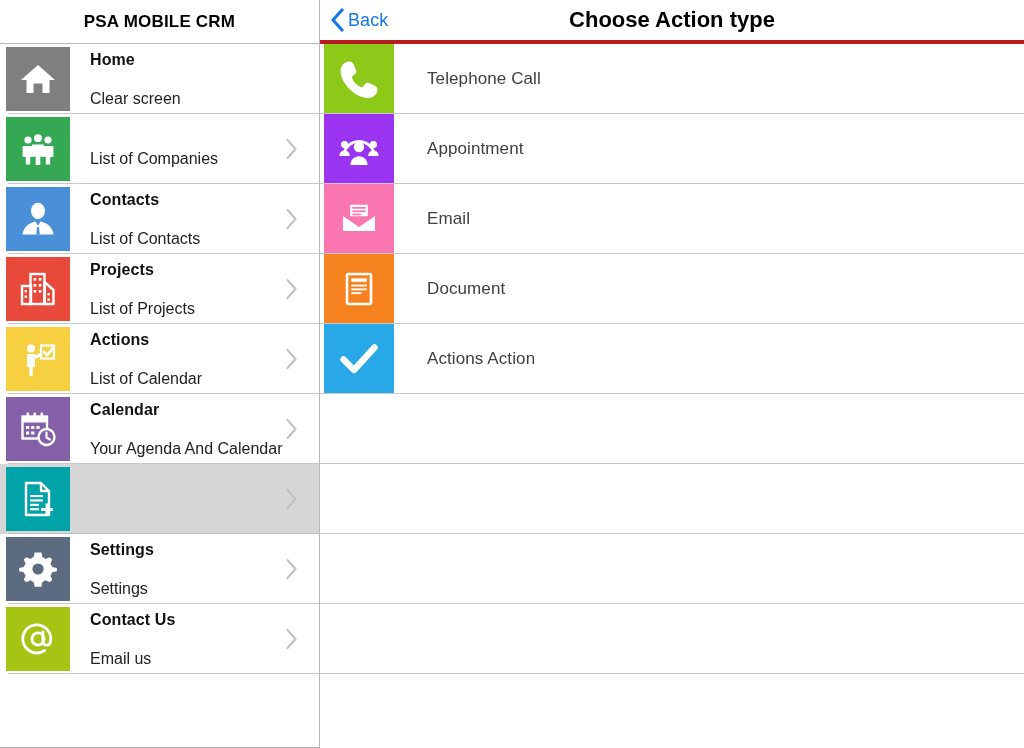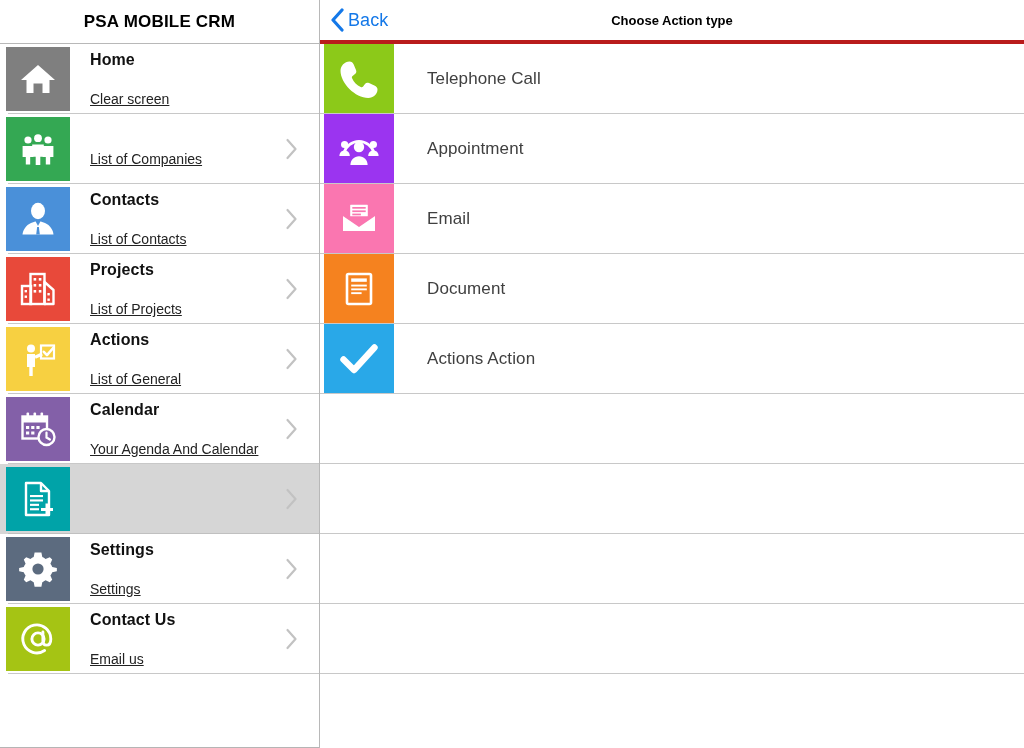--- a/index.html
+++ b/index.html
@@ -51,23 +51,22 @@
   }
   .nav-text {
     flex: 1; padding-left: 20px;
     display: flex; flex-direction: column; justify-content: center;
   }
   .nav-title {
     font-size: 16px; font-weight: bold; color: #111111;
     line-height: 20px; letter-spacing: 0.1px;
   }
   .nav-sub {
-    font-size: 14px; color: #222222; line-height: 18px;
+    font-size: 16px; color: #222222; line-height: 18px;
     margin-top: 20px;
-    text-decoration: underline;
   }
   .chev {
     width: 34px; min-width: 34px; height: 100%;
     display: flex; align-items: center; justify-content: flex-start;
     color: #c2c2c2;
   }
   .chev svg { display: block; }
   .chev.hidden { visibility: hidden; }
 
   .sidebar-filler { flex: 1; background: #ffffff; position: relative; }
@@ -95,21 +94,21 @@
     cursor: pointer;
     height: 44px;
   }
   .back-chev { color: #1478e8; display: flex; align-items: center; }
   .back-label {
     font-size: 18px; color: #1478e8;
     margin-left: 4px; letter-spacing: 0.1px;
   }
   .detail-title {
     position: absolute; left: 0; right: 0; text-align: center;
-    font-size: 13px; font-weight: bold; color: #000000;
+    font-size: 22px; font-weight: bold; color: #000000;
     pointer-events: none;
   }
   .detail-list { flex: 1; display: flex; flex-direction: column; }
 
   .act-row {
     height: 70px; min-height: 70px;
     display: flex; align-items: center;
     position: relative; background: #ffffff;
   }
   .act-row .sep {
@@ -232,21 +231,21 @@
             <svg width="40" height="40" viewBox="0 0 40 40">
         <circle cx="13" cy="9.5" r="4" fill="#ffffff"></circle>
         <path d="M9 15 h8 v13 h-2.3 v9 h-3.4 v-9 H9 Z" fill="#ffffff"></path>
         <path d="M16.4 16.8 L23.5 13.6 l1.3 2.9 l-7.1 3.2 Z" fill="#ffffff"></path>
         <rect x="23" y="6.5" width="13" height="13" fill="none" stroke="#ffffff" stroke-width="2.2"></rect>
         <path d="M25.8 12.8 l3.2 3.3 l6.6 -7.6" fill="none" stroke="#ffffff" stroke-width="2.6" stroke-linecap="round" stroke-linejoin="round"></path>
       </svg>
           </div>
      <div class="nav-text">
        <div class="nav-title">Actions</div>
-       <div class="nav-sub">List of General</div>
+       <div class="nav-sub">List of Calendar</div>
      </div>
      <div class="chev">
             <svg width="13" height="22" viewBox="0 0 13 22">
               <path d="M2.5 2 L10.5 11 L2.5 20" fill="none" stroke="#c2c2c2" stroke-width="2.2" stroke-linecap="round" stroke-linejoin="round"></path>
             </svg>
           </div>
      <div class="sep"></div>
         </div>
         <div class="nav-row">
           <div class="tile" style="background:#8360a8">

